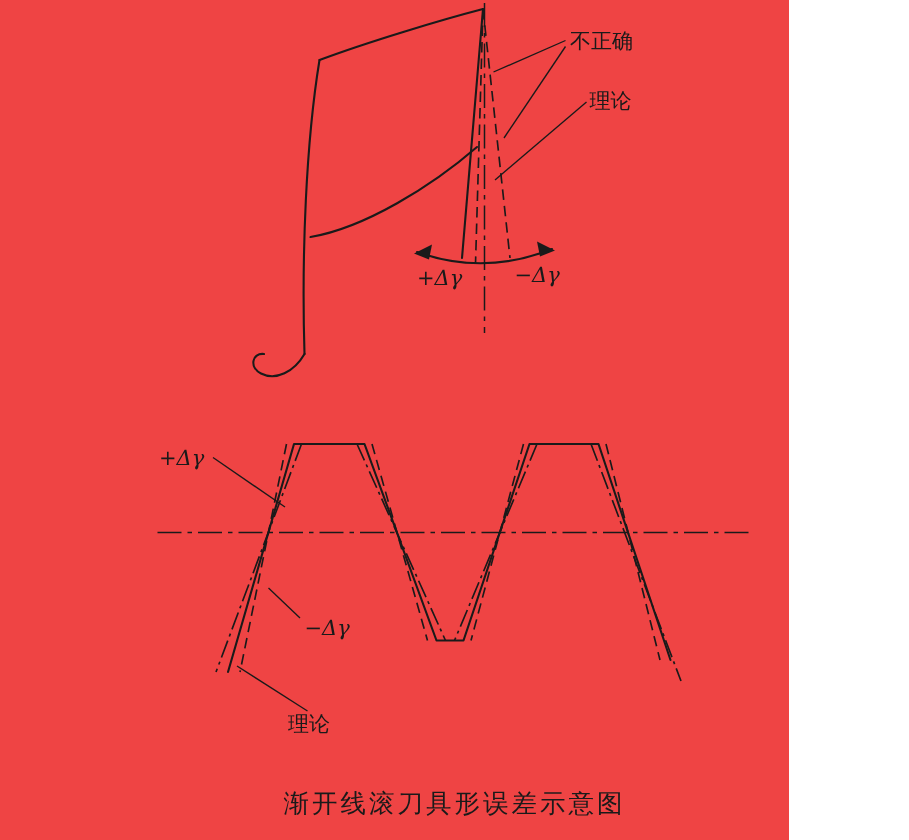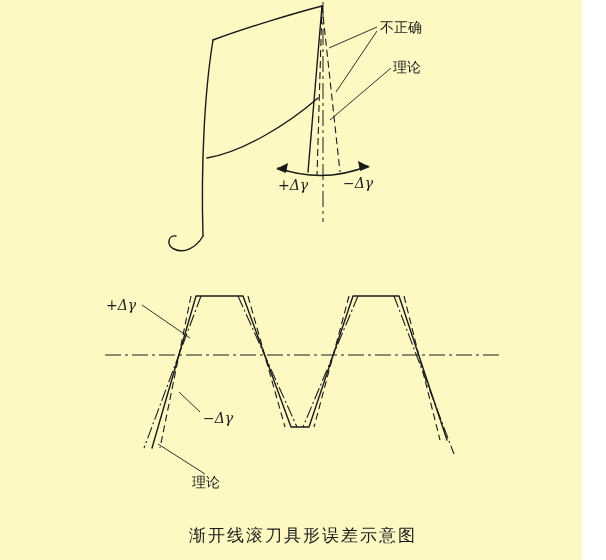--- a/index.html
+++ b/index.html
@@ -2,23 +2,23 @@
 <html><head>
 <meta charset="utf-8">
 <style>
   html, body {
     margin: 0;
     padding: 0;
     background: #ffffff;
   }
   .page {
     position: relative;
-    width: 582px;
+    width: 526px;
     height: 560px;
-    background: #fef9c3;
+    background: #ef4444;
     overflow: hidden;
   }
   svg { display: block; }
   .label {
     font-family: "Liberation Serif", "DejaVu Serif", serif;
     font-size: 14px;
     fill: #1a1a1a;
   }
   .greek {
     font-family: "DejaVu Serif", "Liberation Serif", serif;

